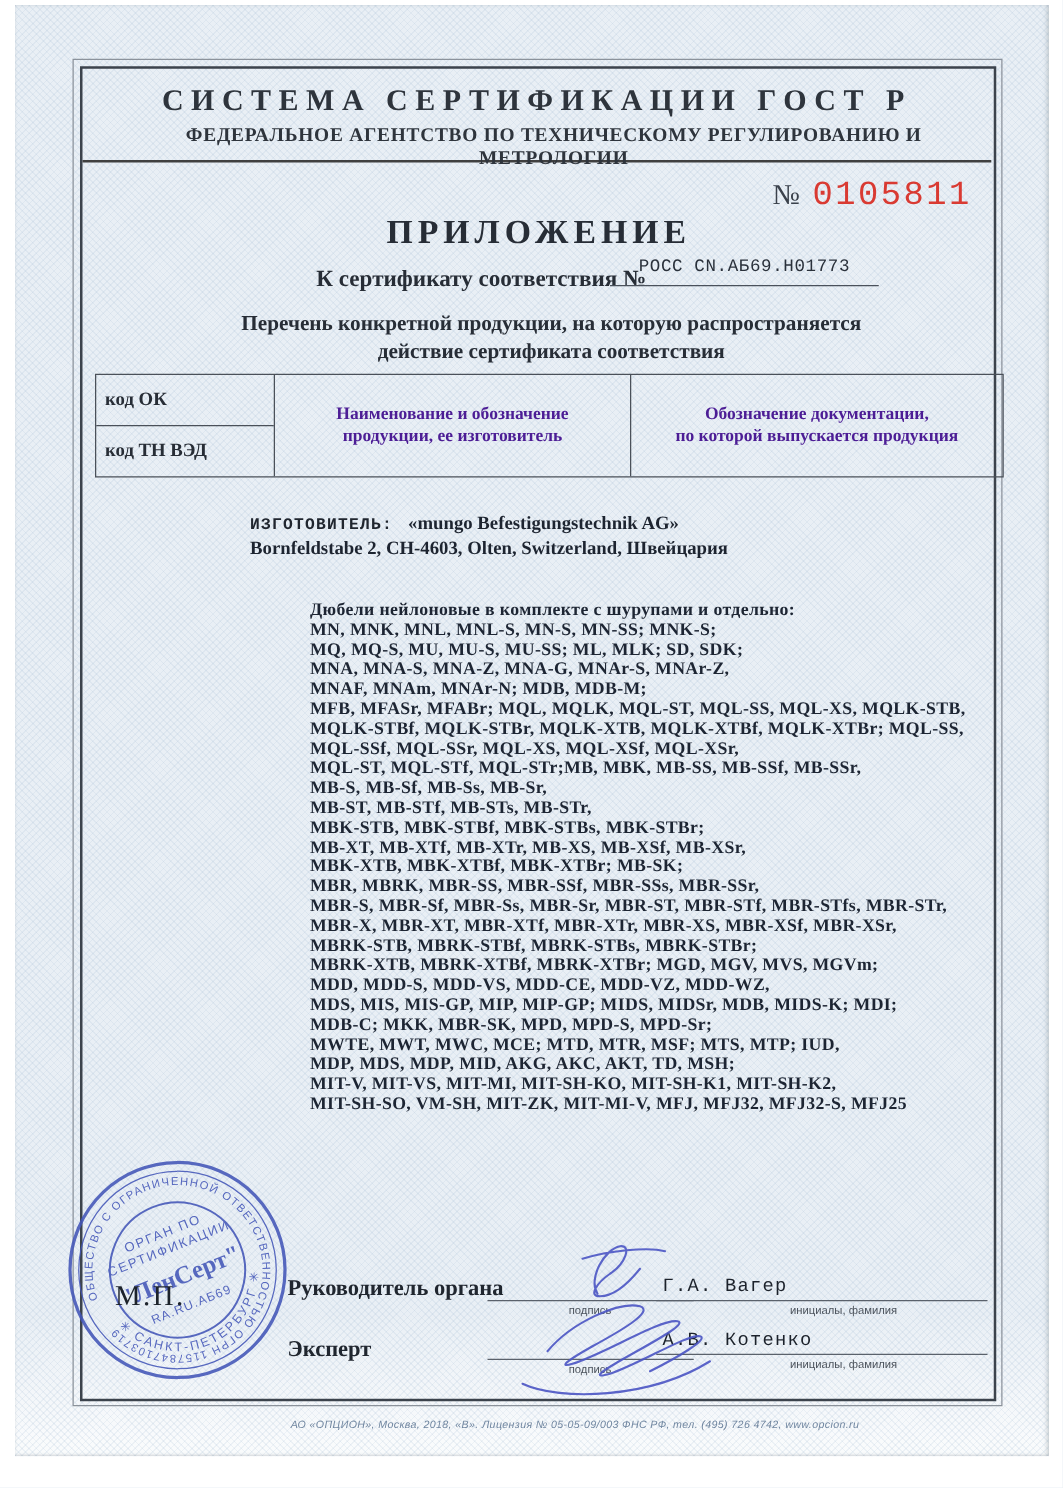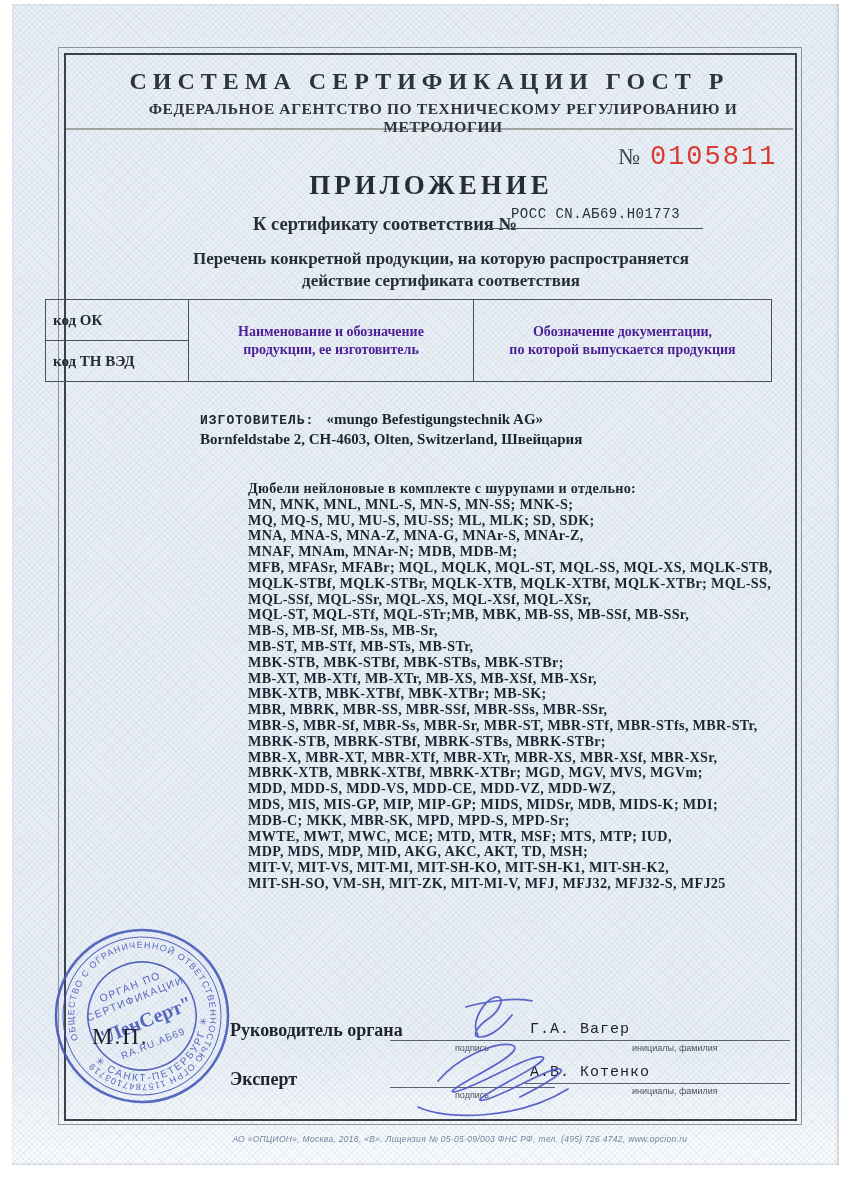--- a/index.html
+++ b/index.html
@@ -19,21 +19,21 @@
   .frame-outer{
     position:absolute;left:58px;top:47px;width:742px;height:1076px;
     border:1px solid #8b929b;
   }
   .frame-inner{
     position:absolute;left:64px;top:53px;width:729px;height:1064px;
     border:2px solid #3c434c;
   }
   .doc-header{
     position:absolute;left:66px;top:55px;width:727px;height:73px;
-    border-bottom:2px solid #a3a3a3;text-align:center;
+    border-bottom:2px solid #404040;text-align:center;
   }
   .doc-header .h1{
     margin-top:13px;font-size:24px;font-weight:bold;letter-spacing:6px;color:#2e343c;
   }
   .doc-header .h2{
     margin-top:5px;font-size:15.5px;font-weight:bold;letter-spacing:0.6px;color:#2e343c;padding-left:27px;
   }
   .serial{position:absolute;top:142px;left:618px;white-space:nowrap;}
   .serial .no{font-size:23px;color:#3a414b;}
   .serial .digits{
@@ -48,21 +48,21 @@
   .cert-line .lbl{font-size:18.5px;font-weight:bold;color:#272d36;}
   .cert-num{
     position:absolute;left:488px;top:206px;width:215px;text-align:center;
     font-family:"Liberation Mono", monospace;font-size:14px;letter-spacing:0.5px;
     color:#2a313b;border-bottom:1.5px solid #4a515b;padding-bottom:6px;
   }
   .subtitle{position:absolute;left:58px;width:742px;text-align:center;font-weight:bold;font-size:17px;color:#272d36;padding-left:12px;}
   .subtitle.s1{top:249px;}
   .subtitle.s2{top:271px;}
   .spec-table{
-    position:absolute;left:45px;top:299px;width:727px;height:83px;
+    position:absolute;left:76px;top:299px;width:727px;height:83px;
     display:grid;grid-template-columns:143px 285px 1fr;
     border:1.5px solid #4a5059;box-sizing:border-box;
   }
   .spec-table .c1{border-right:1.5px solid #4a5059;display:flex;flex-direction:column;}
   .spec-table .c1 .half{flex:1;display:flex;align-items:center;padding-left:7px;
     font-size:15px;font-weight:bold;color:#272d36;}
   .spec-table .c1 .half.top{border-bottom:1.5px solid #4a5059;}
   .spec-table .c2{border-right:1.5px solid #4a5059;}
   .spec-table .c2,.spec-table .c3{
     display:flex;flex-direction:column;justify-content:center;align-items:center;
@@ -151,22 +151,22 @@
     <div class="plist-line">MQLK-STBf, MQLK-STBr, MQLK-XTB, MQLK-XTBf, MQLK-XTBr; MQL-SS,</div>
     <div class="plist-line">MQL-SSf, MQL-SSr, MQL-XS, MQL-XSf, MQL-XSr,</div>
     <div class="plist-line">MQL-ST, MQL-STf, MQL-STr;MB, MBK, MB-SS, MB-SSf, MB-SSr,</div>
     <div class="plist-line">MB-S, MB-Sf, MB-Ss, MB-Sr,</div>
     <div class="plist-line">MB-ST, MB-STf, MB-STs,  MB-STr,</div>
     <div class="plist-line">MBK-STB, MBK-STBf, MBK-STBs, MBK-STBr;</div>
     <div class="plist-line">MB-XT, MB-XTf, MB-XTr, MB-XS, MB-XSf, MB-XSr,</div>
     <div class="plist-line">MBK-XTB, MBK-XTBf, MBK-XTBr; MB-SK;</div>
     <div class="plist-line">MBR, MBRK, MBR-SS, MBR-SSf, MBR-SSs, MBR-SSr,</div>
     <div class="plist-line">MBR-S, MBR-Sf, MBR-Ss, MBR-Sr, MBR-ST, MBR-STf, MBR-STfs, MBR-STr,</div>
+    <div class="plist-line">MBR-X, MBR-XT, MBR-XTf, MBR-XTr, MBR-XS,  MBR-XSf, MBR-XSr,</div>
     <div class="plist-line">MBRK-STB, MBRK-STBf, MBRK-STBs, MBRK-STBr;</div>
-    <div class="plist-line">MBR-X, MBR-XT, MBR-XTf, MBR-XTr, MBR-XS,  MBR-XSf, MBR-XSr,</div>
     <div class="plist-line">MBRK-XTB, MBRK-XTBf, MBRK-XTBr; MGD, MGV, MVS, MGVm;</div>
     <div class="plist-line">MDD, MDD-S, MDD-VS, MDD-CE, MDD-VZ, MDD-WZ,</div>
     <div class="plist-line">MDS, MIS, MIS-GP, MIP, MIP-GP; MIDS, MIDSr, MDB, MIDS-K; MDI;</div>
     <div class="plist-line">MDB-C; MKK, MBR-SK, MPD, MPD-S, MPD-Sr;</div>
     <div class="plist-line">MWTE, MWT, MWC, MCE; MTD, MTR, MSF; MTS, MTP; IUD,</div>
     <div class="plist-line">MDP, MDS, MDP, MID, AKG, AKC, AKT, TD, MSH;</div>
     <div class="plist-line">MIT-V,  MIT-VS, MIT-MI, MIT-SH-KO, MIT-SH-K1, MIT-SH-K2,</div>
     <div class="plist-line">MIT-SH-SO, VM-SH, MIT-ZK, MIT-MI-V, MFJ,  MFJ32, MFJ32-S, MFJ25</div>
   </div>
 

